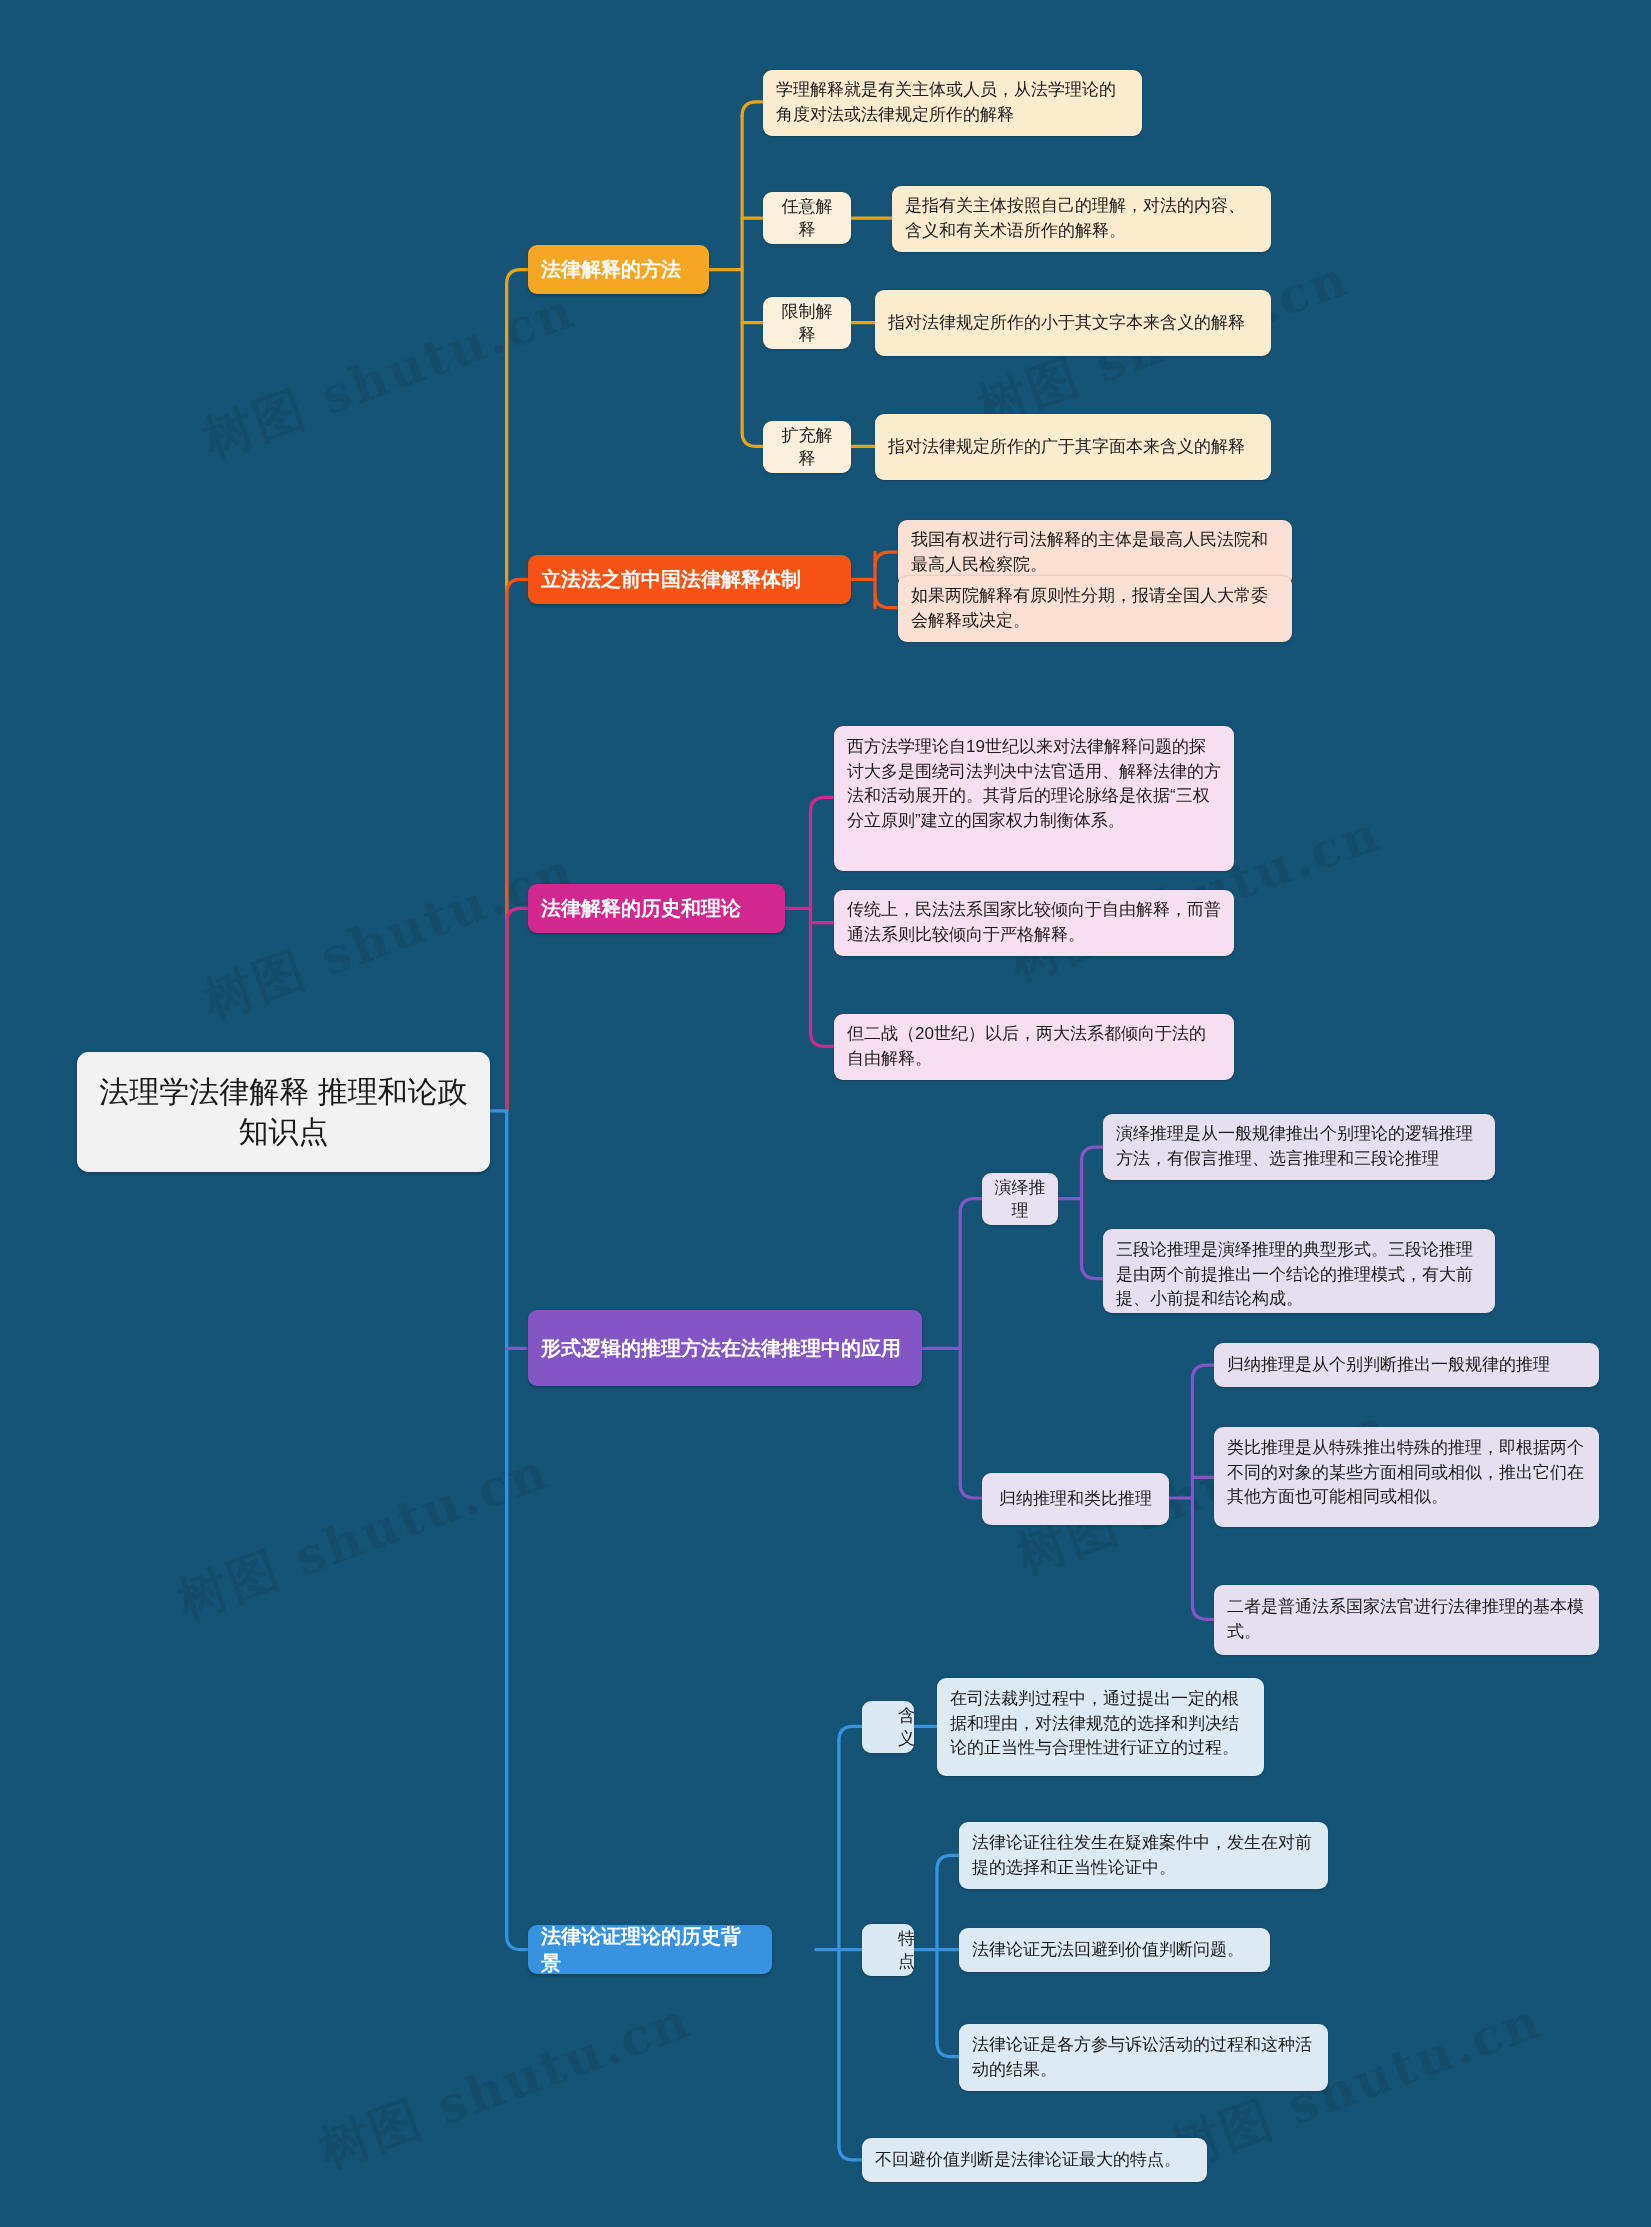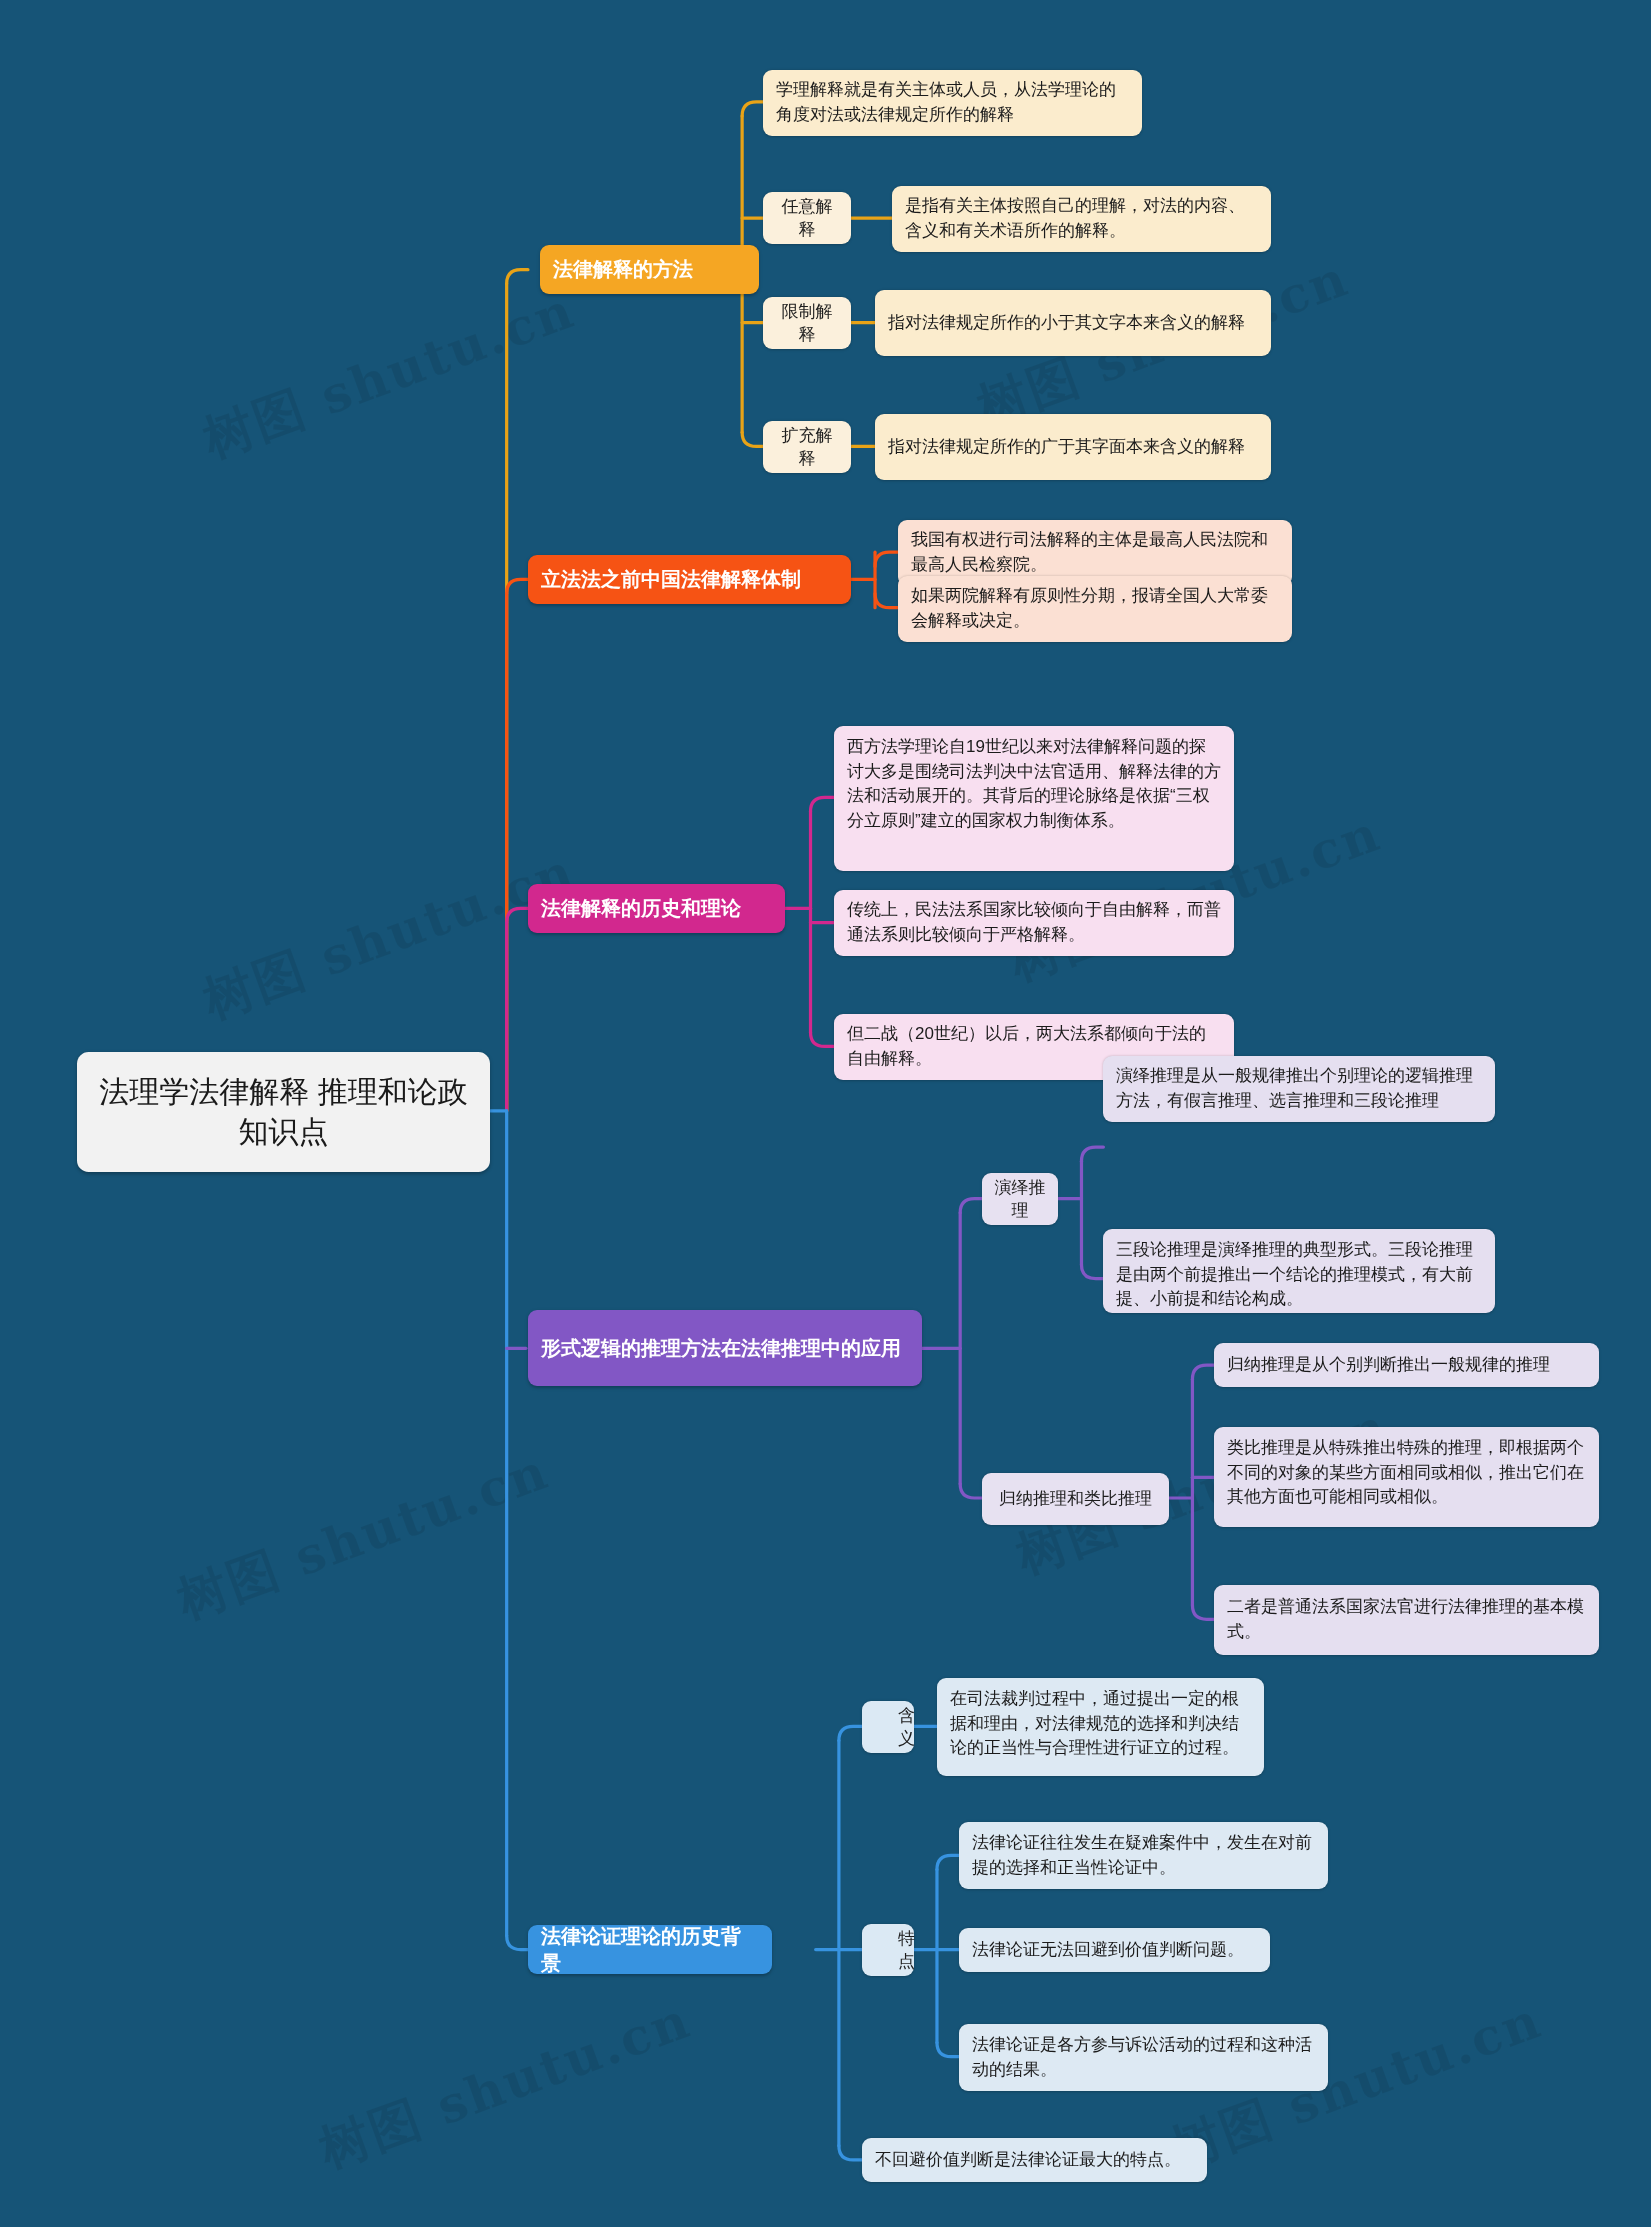--- a/index.html
+++ b/index.html
@@ -154,21 +154,21 @@
       <path d="M1452,3166 Q1452,3188 1474,3188 L1486,3188" stroke="#3793e0"></path>
     </g>
   </svg>
 
   <div id="nodes">
 
     <div class="node root" style="left:77px;top:1052px;width:413px;height:120px;justify-content:flex-end;">
       <span class="txt">法理学法律解释  推理和论政知识点</span>
     </div>
 
-    <div class="node branch c-orange-b" style="left:528px;top:245px;width:219px;height:49px;margin-left:12px;">
+    <div class="node branch c-orange-b" style="left:528px;top:245px;width:181px;height:49px;">
       <span class="txt">法律解释的方法</span>
     </div>
 
     <div class="node leaf c-orange-l" style="left:763px;top:70px;width:379px;height:66px;">
       <span class="txt">学理解释就是有关主体或人员，从法学理论的角度对法或法律规定所作的解释</span>
     </div>
 
     <div class="node sub c-orange-s" style="left:763px;top:192px;width:88px;height:52px;justify-content:center;">
       <span class="txt" style="text-align:center;">任意解释</span>
     </div>
@@ -213,21 +213,21 @@
       <span class="txt">但二战（20世纪）以后，两大法系都倾向于法的自由解释。</span>
     </div>
 
     <div class="node branch c-purple-b" style="left:528px;top:1310px;width:394px;height:76px;">
       <span class="txt">形式逻辑的推理方法在法律推理中的应用</span>
     </div>
 
     <div class="node sub c-purple-s" style="left:982px;top:1173px;width:76px;height:52px;justify-content:center;">
       <span class="txt" style="text-align:center;">演绎推理</span>
     </div>
-    <div class="node leaf c-purple-l" style="left:1103px;top:1056px;width:392px;height:66px;">
+    <div class="node leaf c-purple-l" style="left:1103px;top:1114px;width:392px;height:66px;">
       <span class="txt">演绎推理是从一般规律推出个别理论的逻辑推理方法，有假言推理、选言推理和三段论推理</span>
     </div>
     <div class="node leaf c-purple-l" style="left:1103px;top:1229px;width:392px;height:84px;align-items:flex-start;">
       <span class="txt">三段论推理是演绎推理的典型形式。三段论推理是由两个前提推出一个结论的推理模式，有大前提、小前提和结论构成。</span>
     </div>
 
     <div class="node sub c-purple-s" style="left:982px;top:1473px;width:187px;height:52px;justify-content:center;">
       <span class="txt" style="text-align:center;">归纳推理和类比推理</span>
     </div>
     <div class="node leaf c-purple-l" style="left:1214px;top:1343px;width:385px;height:44px;">

